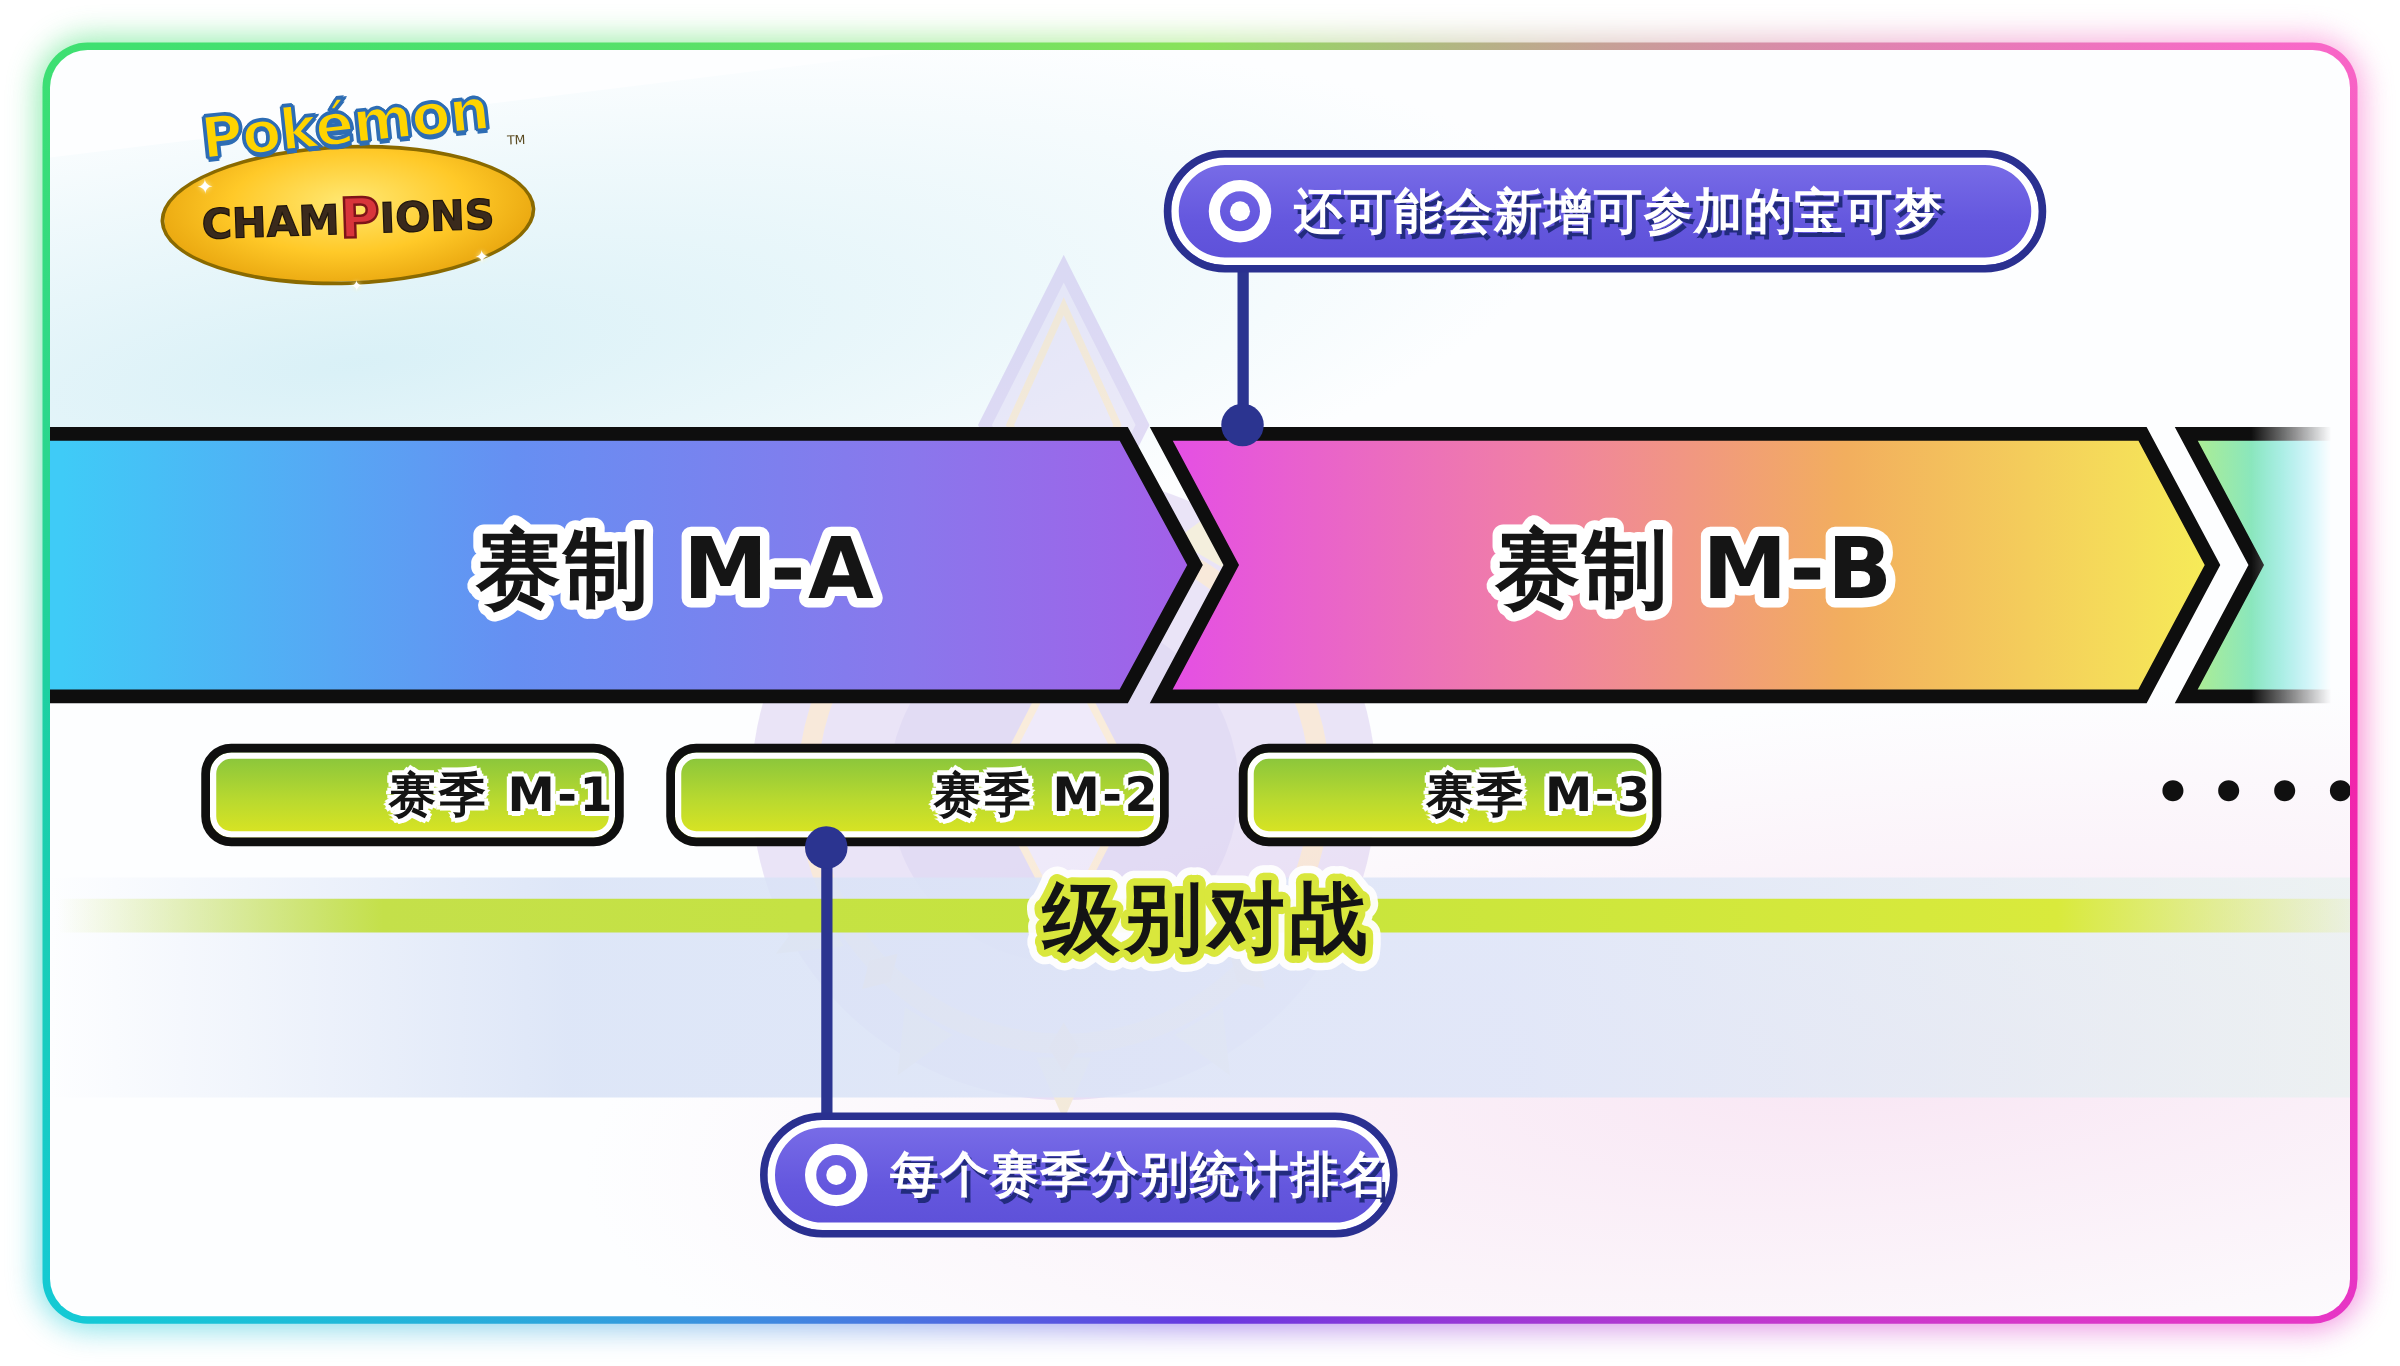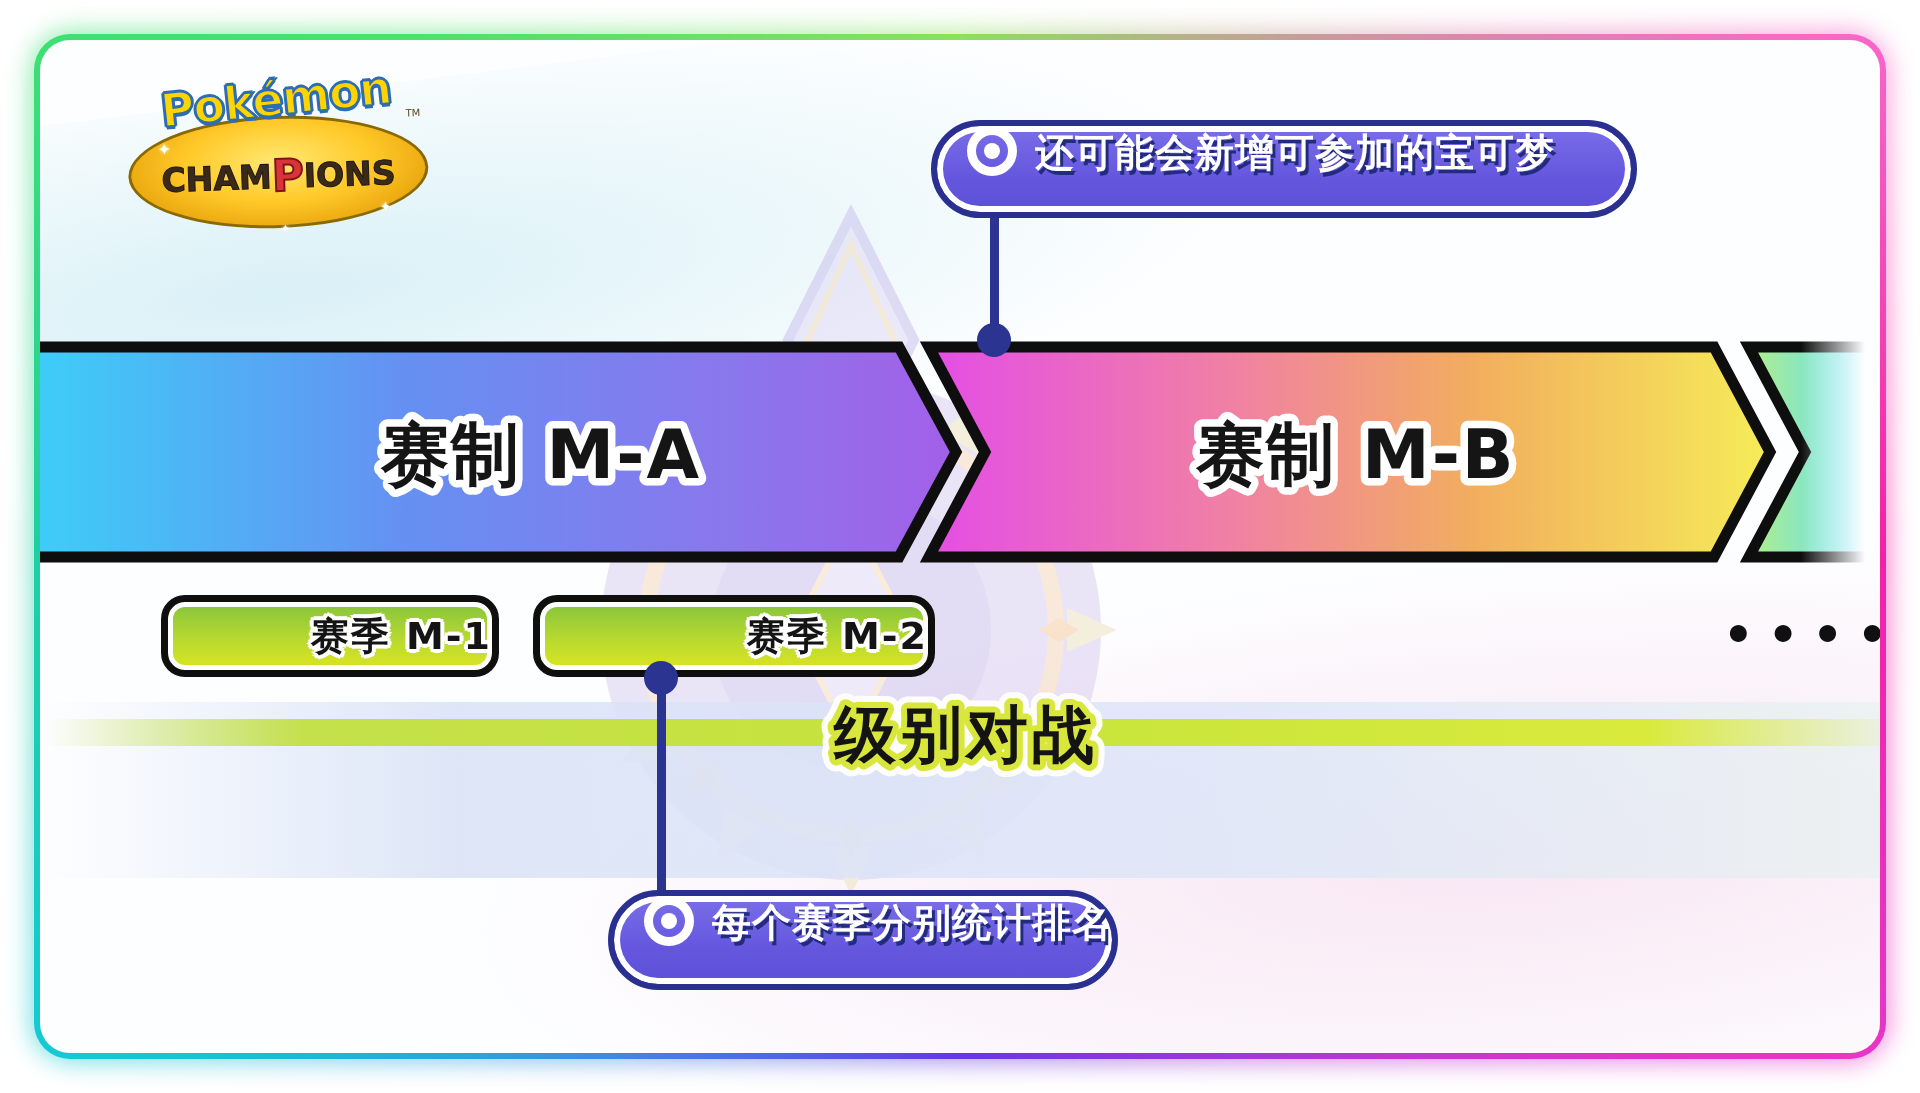--- a/index.html
+++ b/index.html
@@ -34,21 +34,21 @@
     transform:rotate(-5deg);}
 
   
   .pale-band{position:absolute;left:0;top:662px;width:1880px;height:176px;
     background:linear-gradient(90deg,rgba(235,245,252,0) 0%,rgba(216,226,246,.85) 22%,rgba(223,230,248,.9) 62%,rgba(230,242,238,.65) 100%);}
   .green-strip{position:absolute;left:6px;top:679px;width:1860px;height:27px;
     background:linear-gradient(90deg,rgba(198,228,60,0) 0%,#c4e04a 14%,#c6e43c 50%,#d9ea3c 86%,rgba(217,234,60,0) 100%);}
 
   
   .callout{
-    position:absolute;display:flex;align-items:flex-start;gap:18px;box-sizing:border-box;
+    position:absolute;display:flex;align-items:center;gap:18px;box-sizing:border-box;
     background:linear-gradient(180deg,#7a6ee8 0%,#6457de 60%,#5d50d8 100%);
     border:6px solid #2a3090;border-radius:60px;
     box-shadow:inset 0 0 0 6px #ffffff;padding:0 30px;
   }
   .callout-top{left:891px;top:80px;width:706px;height:98px;}
   .callout-bottom{left:568px;top:850px;width:510px;height:100px;}
   .target-icon{width:50px;height:50px;border:9px solid #ffffff;border-radius:50%;
     display:flex;align-items:center;justify-content:center;flex:none;box-sizing:border-box;}
   .target-icon::after{content:"";width:16px;height:16px;border-radius:50%;background:#ffffff;}
   .callout-text{font-size:39px;font-weight:800;color:#ffffff;white-space:nowrap;
@@ -185,20 +185,23 @@
       <text x="926" y="716" text-anchor="middle" font-size="62" font-weight="900" letter-spacing="4" fill="none" stroke="#ffffff" stroke-width="24" stroke-linejoin="round" opacity="0.95">级别对战</text>
       <text x="926" y="716" text-anchor="middle" font-size="62" font-weight="900" letter-spacing="4" fill="#141414" stroke="#d9e73c" stroke-width="12" paint-order="stroke" stroke-linejoin="round">级别对战</text>
     </svg>
 
     <div class="season-pill" style="left:121px;width:338px;">
       <span class="pill-label">赛季 M-1</span>
     </div>
     <div class="season-pill" style="left:493px;width:402px;">
       <span class="pill-label">赛季 M-2</span>
     </div>
+    <div class="season-pill" style="left:951px;width:338px;">
+      <span class="pill-label">赛季 M-3</span>
+    </div>
     <div class="season-ellipsis">••••</div>
 
     <div class="conn-line" style="left:950px;top:174px;width:9px;height:130px;"></div>
     <div class="conn-dot" style="left:937px;top:283px;"></div>
     <div class="conn-line" style="left:617px;top:638px;width:9px;height:216px;"></div>
     <div class="conn-dot" style="left:604px;top:621px;"></div>
 
     <div class="callout callout-top">
       <div class="target-icon"></div>
       <span class="callout-text">还可能会新增可参加的宝可梦</span>

